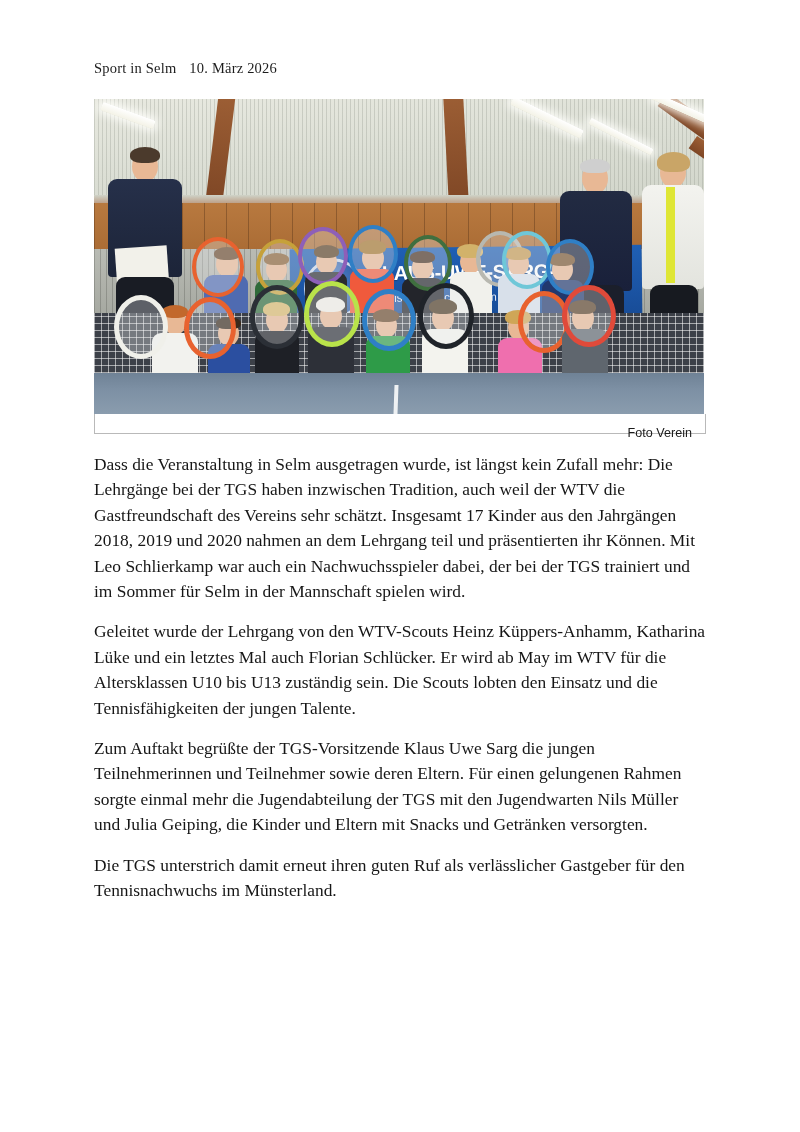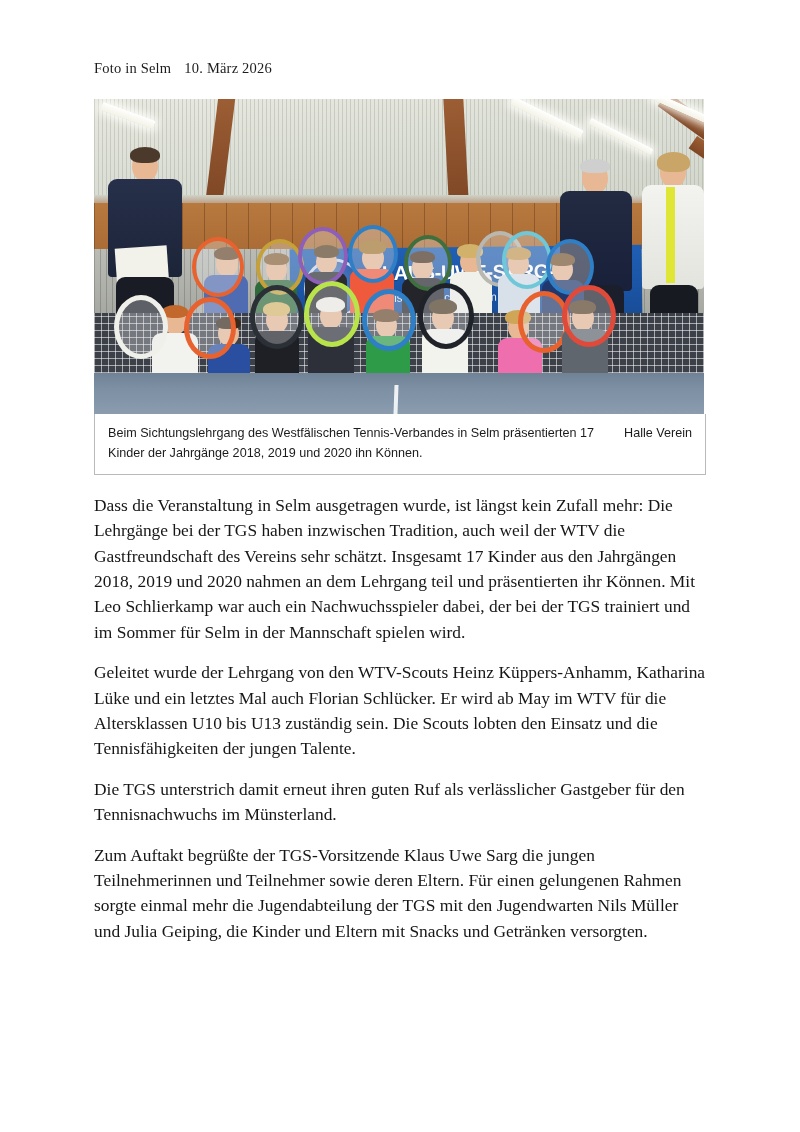--- a/index.html
+++ b/index.html
@@ -233,21 +233,21 @@
   }
   .body-p:last-child { margin-bottom: 0; }
 </style>
 </head>
 <body>
 
 <div class="page">
   <div class="content">
 
     <div class="kicker">
-      <span class="section">Foto in Selm</span><span class="date">10. März 2026</span>
+      <span class="section">Sport in Selm</span><span class="date">10. März 2026</span>
     </div>
 
 
 
     <figure class="figure">
       <div class="photo">
 
         <div class="ceil"></div>
         <div class="beam b1"></div>
         <div class="beam b2"></div>
@@ -408,24 +408,23 @@
           <div class="hair" style="left:475px; top:201px; width:27px; height:14px; background:#5a4027;"></div>
           <div class="body-sh" style="left:468px; top:230px; width:46px; height:58px; background:#5f666e;"></div>
           <div class="racket" style="left:468px; top:186px; width:44px; height:52px; border-width:5px; border-color:#e04a3a;"></div>
         </div>
 
         <div class="floor"></div>
         <div class="floor-line"></div>
       </div>
 
       <figcaption class="caption">
-        <span class="caption-credit">Halle Verein</span>
-        <span>Beim Sichtungslehrgang des Westfälischen Tennis-Verbandes in Selm präsentierten 17 Kinder der Jahrgänge 2018, 2019 und 2020 ihn Können.</span>
+        <span class="caption-credit">Foto Verein</span>
       </figcaption>
     </figure>
 
     <p class="body-p">Dass die Veranstaltung in Selm ausgetragen wurde, ist längst kein Zufall mehr: Die Lehrgänge bei der TGS haben inzwischen Tradition, auch weil der WTV die Gastfreundschaft des Vereins sehr schätzt. Insgesamt 17 Kinder aus den Jahrgängen 2018, 2019 und 2020 nahmen an dem Lehrgang teil und präsentierten ihr Können. Mit Leo Schlierkamp war auch ein Nachwuchsspieler dabei, der bei der TGS trainiert und im Sommer für Selm in der Mannschaft spielen wird.</p>
     <p class="body-p">Geleitet wurde der Lehrgang von den WTV-Scouts Heinz Küppers-Anhamm, Katharina Lüke und ein letztes Mal auch Florian Schlücker. Er wird ab May im WTV für die Altersklassen U10 bis U13 zuständig sein. Die Scouts lobten den Einsatz und die Tennisfähigkeiten der jungen Talente.</p>
+    <p class="body-p">Zum Auftakt begrüßte der TGS-Vorsitzende Klaus Uwe Sarg die jungen Teilnehmerinnen und Teilnehmer sowie deren Eltern. Für einen gelungenen Rahmen sorgte einmal mehr die Jugendabteilung der TGS mit den Jugendwarten Nils Müller und Julia Geiping, die Kinder und Eltern mit Snacks und Getränken versorgten.</p>
     <p class="body-p">Die TGS unterstrich damit erneut ihren guten Ruf als verlässlicher Gastgeber für den Tennisnachwuchs im Münsterland.</p>
-    <p class="body-p">Zum Auftakt begrüßte der TGS-Vorsitzende Klaus Uwe Sarg die jungen Teilnehmerinnen und Teilnehmer sowie deren Eltern. Für einen gelungenen Rahmen sorgte einmal mehr die Jugendabteilung der TGS mit den Jugendwarten Nils Müller und Julia Geiping, die Kinder und Eltern mit Snacks und Getränken versorgten.</p>
 
   </div>
 </div>
 
 </body></html>

